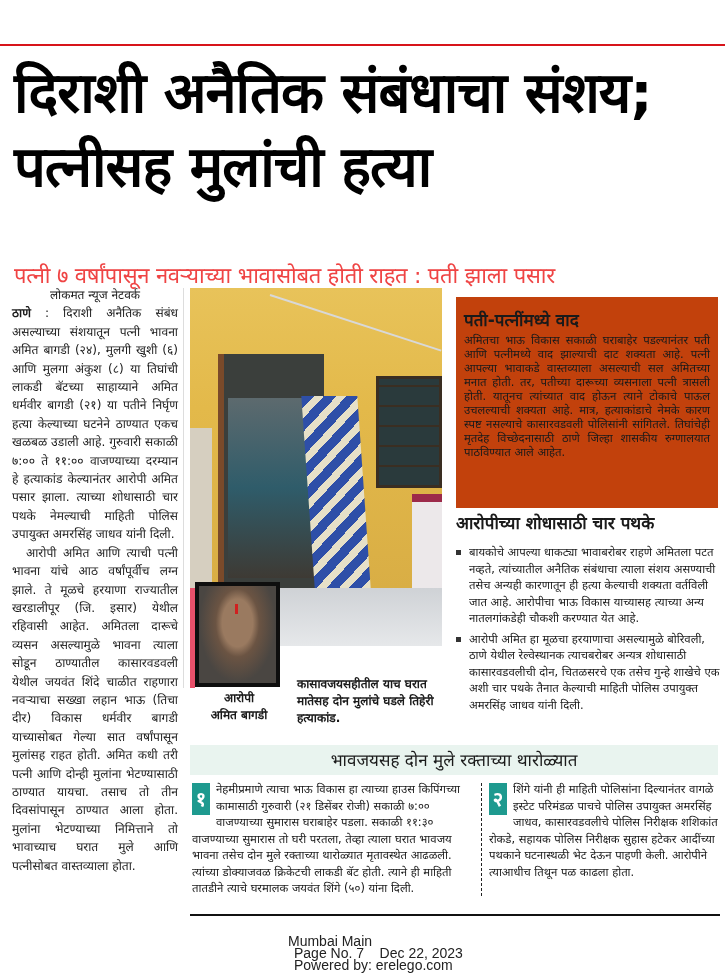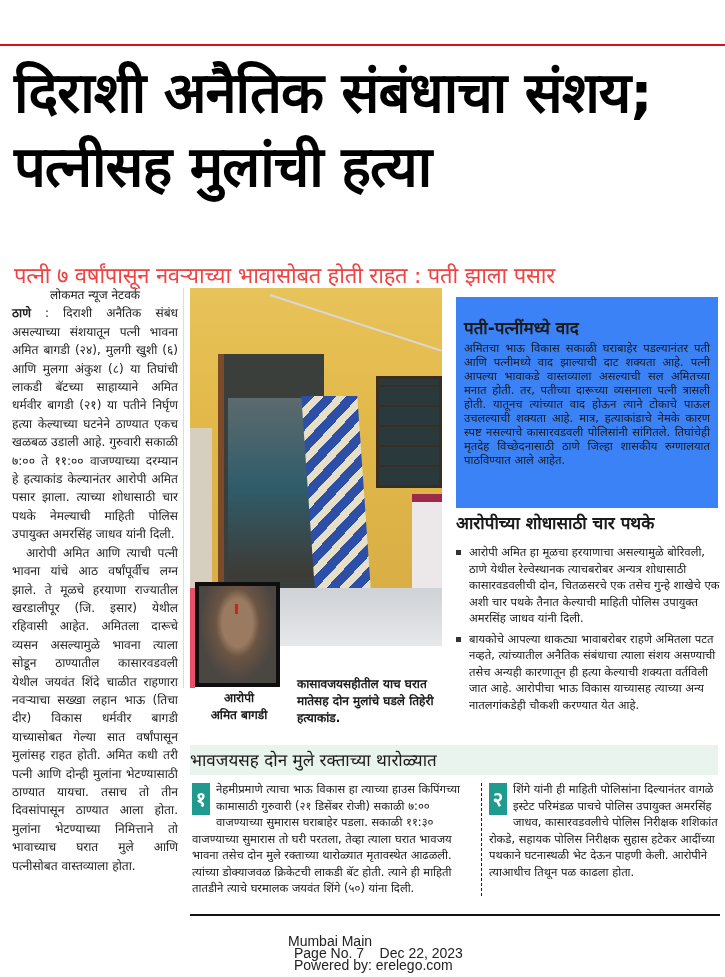--- a/index.html
+++ b/index.html
@@ -33,30 +33,30 @@
   .photo .wire { position: absolute; left: 80px; top: 6px; width: 180px; height: 2px; background: #d8d8d8; transform: rotate(18deg); transform-origin: left; }
 
   .portrait { position: absolute; left: 195px; top: 582px; width: 85px; height: 105px; background: #0e0e0e; padding: 4px; }
   .portrait .face { width: 100%; height: 100%; background: radial-gradient(ellipse at 50% 38%, #9a7a60 0 28%, #6b5443 40%, #4a4642 70%); position: relative; }
   .portrait .face::after { content: ""; position: absolute; left: 36px; top: 18px; width: 3px; height: 10px; background: #d02020; }
   .pink-edge { position: absolute; left: 190px; top: 588px; width: 5px; height: 100px; background: #e8506a; }
   .floor { position: absolute; left: 280px; top: 588px; width: 162px; height: 58px; background: linear-gradient(180deg,#cfd2d6,#e6e8ea); }
   .portrait-cap { position: absolute; left: 196px; top: 690px; width: 86px; text-align: center; font-size: 12px; line-height: 17px; font-weight: bold; }
   .photo-cap { position: absolute; left: 297px; top: 676px; width: 150px; font-size: 12px; line-height: 17px; font-weight: bold; }
 
-  .sidebox { position: absolute; left: 456px; top: 297px; width: 262px; height: 211px; background: #3b82f6; padding: 20px 8px; }
+  .sidebox { position: absolute; left: 456px; top: 297px; width: 262px; height: 211px; background: #c2410c; padding: 12px 8px; }
   .sidebox h3 { font-size: 17px; line-height: 22px; font-weight: bold; margin-bottom: 2px; }
   .sidebox p { font-size: 11.4px; line-height: 14px; text-align: justify; }
 
   .search { position: absolute; left: 456px; top: 512px; width: 265px; }
   .search h3 { font-size: 17px; line-height: 22px; font-weight: bold; margin-bottom: 10px; }
   .search .bullet { display: flex; font-size: 11.4px; line-height: 16.5px; margin-bottom: 4px; }
   .search .bullet .sq { width: 5px; height: 5px; background: #333; margin: 6px 8px 0 0; flex: 0 0 5px; }
 
-  .band { position: absolute; left: 190px; top: 745px; width: 528px; height: 30px; background: #e9f4ef; text-align: left; font-size: 17px; line-height: 30px; }
+  .band { position: absolute; left: 190px; top: 745px; width: 528px; height: 30px; background: #e9f4ef; text-align: center; font-size: 17px; line-height: 30px; }
 
   .colA { position: absolute; left: 192px; top: 781px; width: 280px; font-size: 11.4px; line-height: 16.5px; }
   .colB { position: absolute; left: 489px; top: 781px; width: 232px; font-size: 11.4px; line-height: 16.5px; }
   .vrule { position: absolute; left: 481px; top: 783px; width: 0; height: 113px; border-left: 1px dashed #222; }
   .num { float: left; width: 18px; height: 32px; background: #1e9a8f; color: #fff; font-weight: bold; font-size: 20px; line-height: 32px; text-align: center; margin: 2px 6px 0 0; }
 
   .bottom-rule { position: absolute; left: 190px; top: 914px; width: 530px; height: 2px; background: #111; }
   .footer { position: absolute; left: 288px; top: 935px; font-family: "Liberation Sans", sans-serif; font-size: 14px; line-height: 12px; color: #222; }
   .footer div:nth-child(2), .footer div:nth-child(3) { padding-left: 6px; }
   .leftcol-rule { position: absolute; left: 183px; top: 288px; width: 1px; height: 400px; background: #ddd; }
@@ -101,25 +101,25 @@
 
 <div class="sidebox">
   <h3>पती-पत्नींमध्ये वाद</h3>
   <p>अमितचा भाऊ विकास सकाळी घराबाहेर पडल्यानंतर पती आणि पत्नीमध्ये वाद झाल्याची दाट शक्यता आहे. पत्नी आपल्या भावाकडे वास्तव्याला असल्याची सल अमितच्या मनात होती. तर, पतीच्या दारूच्या व्यसनाला पत्नी त्रासली होती. यातूनच त्यांच्यात वाद होऊन त्याने टोकाचे पाऊल उचलल्याची शक्यता आहे. मात्र, हत्याकांडाचे नेमके कारण स्पष्ट नसल्याचे कासारवडवली पोलिसांनी सांगितले. तिघांचेही मृतदेह विच्छेदनासाठी ठाणे जिल्हा शासकीय रुग्णालयात पाठविण्यात आले आहेत.</p>
 </div>
 
 <div class="search">
   <h3>आरोपीच्या शोधासाठी चार पथके</h3>
   <div class="bullet">
       <span class="sq"></span>
-      <span>आरोपी अमित हा मूळचा हरयाणाचा असल्यामुळे बोरिवली, ठाणे येथील रेल्वेस्थानक त्याचबरोबर अन्यत्र शोधासाठी कासारवडवलीची दोन, चितळसरचे एक तसेच गुन्हे शाखेचे एक अशी चार पथके तैनात केल्याची माहिती पोलिस उपायुक्त अमरसिंह जाधव यांनी दिली.</span>
+      <span>बायकोचे आपल्या धाकट्या भावाबरोबर राहणे अमितला पटत नव्हते, त्यांच्यातील अनैतिक संबंधाचा त्याला संशय असण्याची तसेच अन्यही कारणातून ही हत्या केल्याची शक्यता वर्तविली जात आहे. आरोपीचा भाऊ विकास याच्यासह त्याच्या अन्य नातलगांकडेही चौकशी करण्यात येत आहे.</span>
     </div>
   <div class="bullet">
       <span class="sq"></span>
-      <span>बायकोचे आपल्या धाकट्या भावाबरोबर राहणे अमितला पटत नव्हते, त्यांच्यातील अनैतिक संबंधाचा त्याला संशय असण्याची तसेच अन्यही कारणातून ही हत्या केल्याची शक्यता वर्तविली जात आहे. आरोपीचा भाऊ विकास याच्यासह त्याच्या अन्य नातलगांकडेही चौकशी करण्यात येत आहे.</span>
+      <span>आरोपी अमित हा मूळचा हरयाणाचा असल्यामुळे बोरिवली, ठाणे येथील रेल्वेस्थानक त्याचबरोबर अन्यत्र शोधासाठी कासारवडवलीची दोन, चितळसरचे एक तसेच गुन्हे शाखेचे एक अशी चार पथके तैनात केल्याची माहिती पोलिस उपायुक्त अमरसिंह जाधव यांनी दिली.</span>
     </div>
 </div>
 
 <div class="band">भावजयसह दोन मुले रक्ताच्या थारोळ्यात</div>
 
 <div class="colA">
   <span class="num">१</span>
   <span>नेहमीप्रमाणे त्याचा भाऊ विकास हा त्याच्या हाउस किपिंगच्या कामासाठी गुरुवारी (२१ डिसेंबर रोजी) सकाळी ७:०० वाजण्याच्या सुमारास घराबाहेर पडला. सकाळी ११:३० वाजण्याच्या सुमारास तो घरी परतला, तेव्हा त्याला घरात भावजय भावना तसेच दोन मुले रक्ताच्या थारोळ्यात मृतावस्थेत आढळली. त्यांच्या डोक्याजवळ क्रिकेटची लाकडी बॅट होती. त्याने ही माहिती तातडीने त्याचे घरमालक जयवंत शिंगे (५०) यांना दिली.</span>
 </div>
 <div class="vrule"></div>

